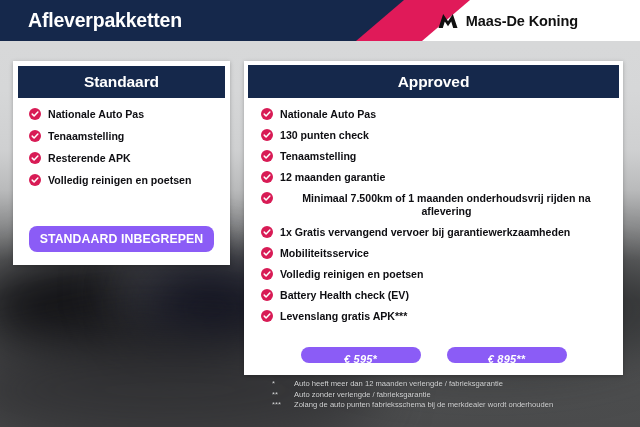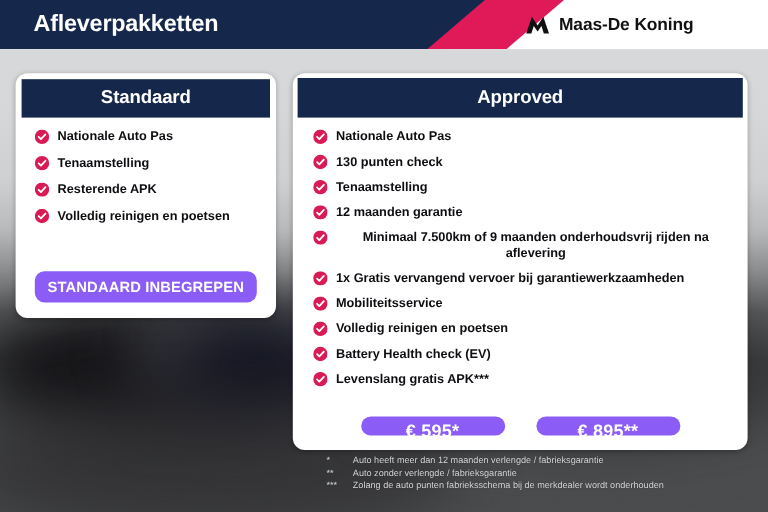--- a/index.html
+++ b/index.html
@@ -108,21 +108,20 @@
     letter-spacing: -0.1px;
     white-space: nowrap;
   }
 
   
   .card {
     position: absolute;
     background: #ffffff;
     z-index: 4;
     box-shadow: 0 1px 4px rgba(0,0,0,0.25);
-    border-radius: 10px;
   }
   #card-standard {
     left: 13px; top: 61px;
     width: 217px; height: 204px;
   }
   #card-approved {
     left: 244px; top: 61px;
     width: 379px; height: 314px;
   }
   .card-header {
@@ -203,23 +202,24 @@
     position: absolute;
     left: 0; right: 0; bottom: 12px;
     display: flex;
     justify-content: center;
     gap: 26px;
   }
   .price-btn {
     width: 120px;
     height: 16px;
     line-height: 25px;
-    font-size: 15px;
+    font-size: 11px;
     padding: 0;
     letter-spacing: 0.2px;
+    font-style: italic;
   }
 
   
   #footnotes {
     position: absolute;
     left: 272px; top: 379px;
     width: 360px;
     z-index: 4;
   }
   .footnote {
@@ -330,21 +330,21 @@
             <circle cx="8" cy="8" r="8" fill="#d81b55"></circle>
             <path d="M4.3 8.2 L6.8 10.7 L11.8 5.3" stroke="#ffffff" stroke-width="2" fill="none" stroke-linecap="round" stroke-linejoin="round"></path>
           </svg>
           <span class="feature-text">12 maanden garantie</span>
         </li>
         <li class="feature-item">
           <svg class="check-icon" viewBox="0 0 16 16">
             <circle cx="8" cy="8" r="8" fill="#d81b55"></circle>
             <path d="M4.3 8.2 L6.8 10.7 L11.8 5.3" stroke="#ffffff" stroke-width="2" fill="none" stroke-linecap="round" stroke-linejoin="round"></path>
           </svg>
-          <span class="feature-text">Minimaal 7.500km of 9 maanden onderhoudsvrij rijden na aflevering</span>
+          <span class="feature-text">Minimaal 7.500km of 1 maanden onderhoudsvrij rijden na aflevering</span>
         </li>
         <li class="feature-item">
           <svg class="check-icon" viewBox="0 0 16 16">
             <circle cx="8" cy="8" r="8" fill="#d81b55"></circle>
             <path d="M4.3 8.2 L6.8 10.7 L11.8 5.3" stroke="#ffffff" stroke-width="2" fill="none" stroke-linecap="round" stroke-linejoin="round"></path>
           </svg>
           <span class="feature-text">1x Gratis vervangend vervoer bij garantiewerkzaamheden</span>
         </li>
         <li class="feature-item">
           <svg class="check-icon" viewBox="0 0 16 16">

